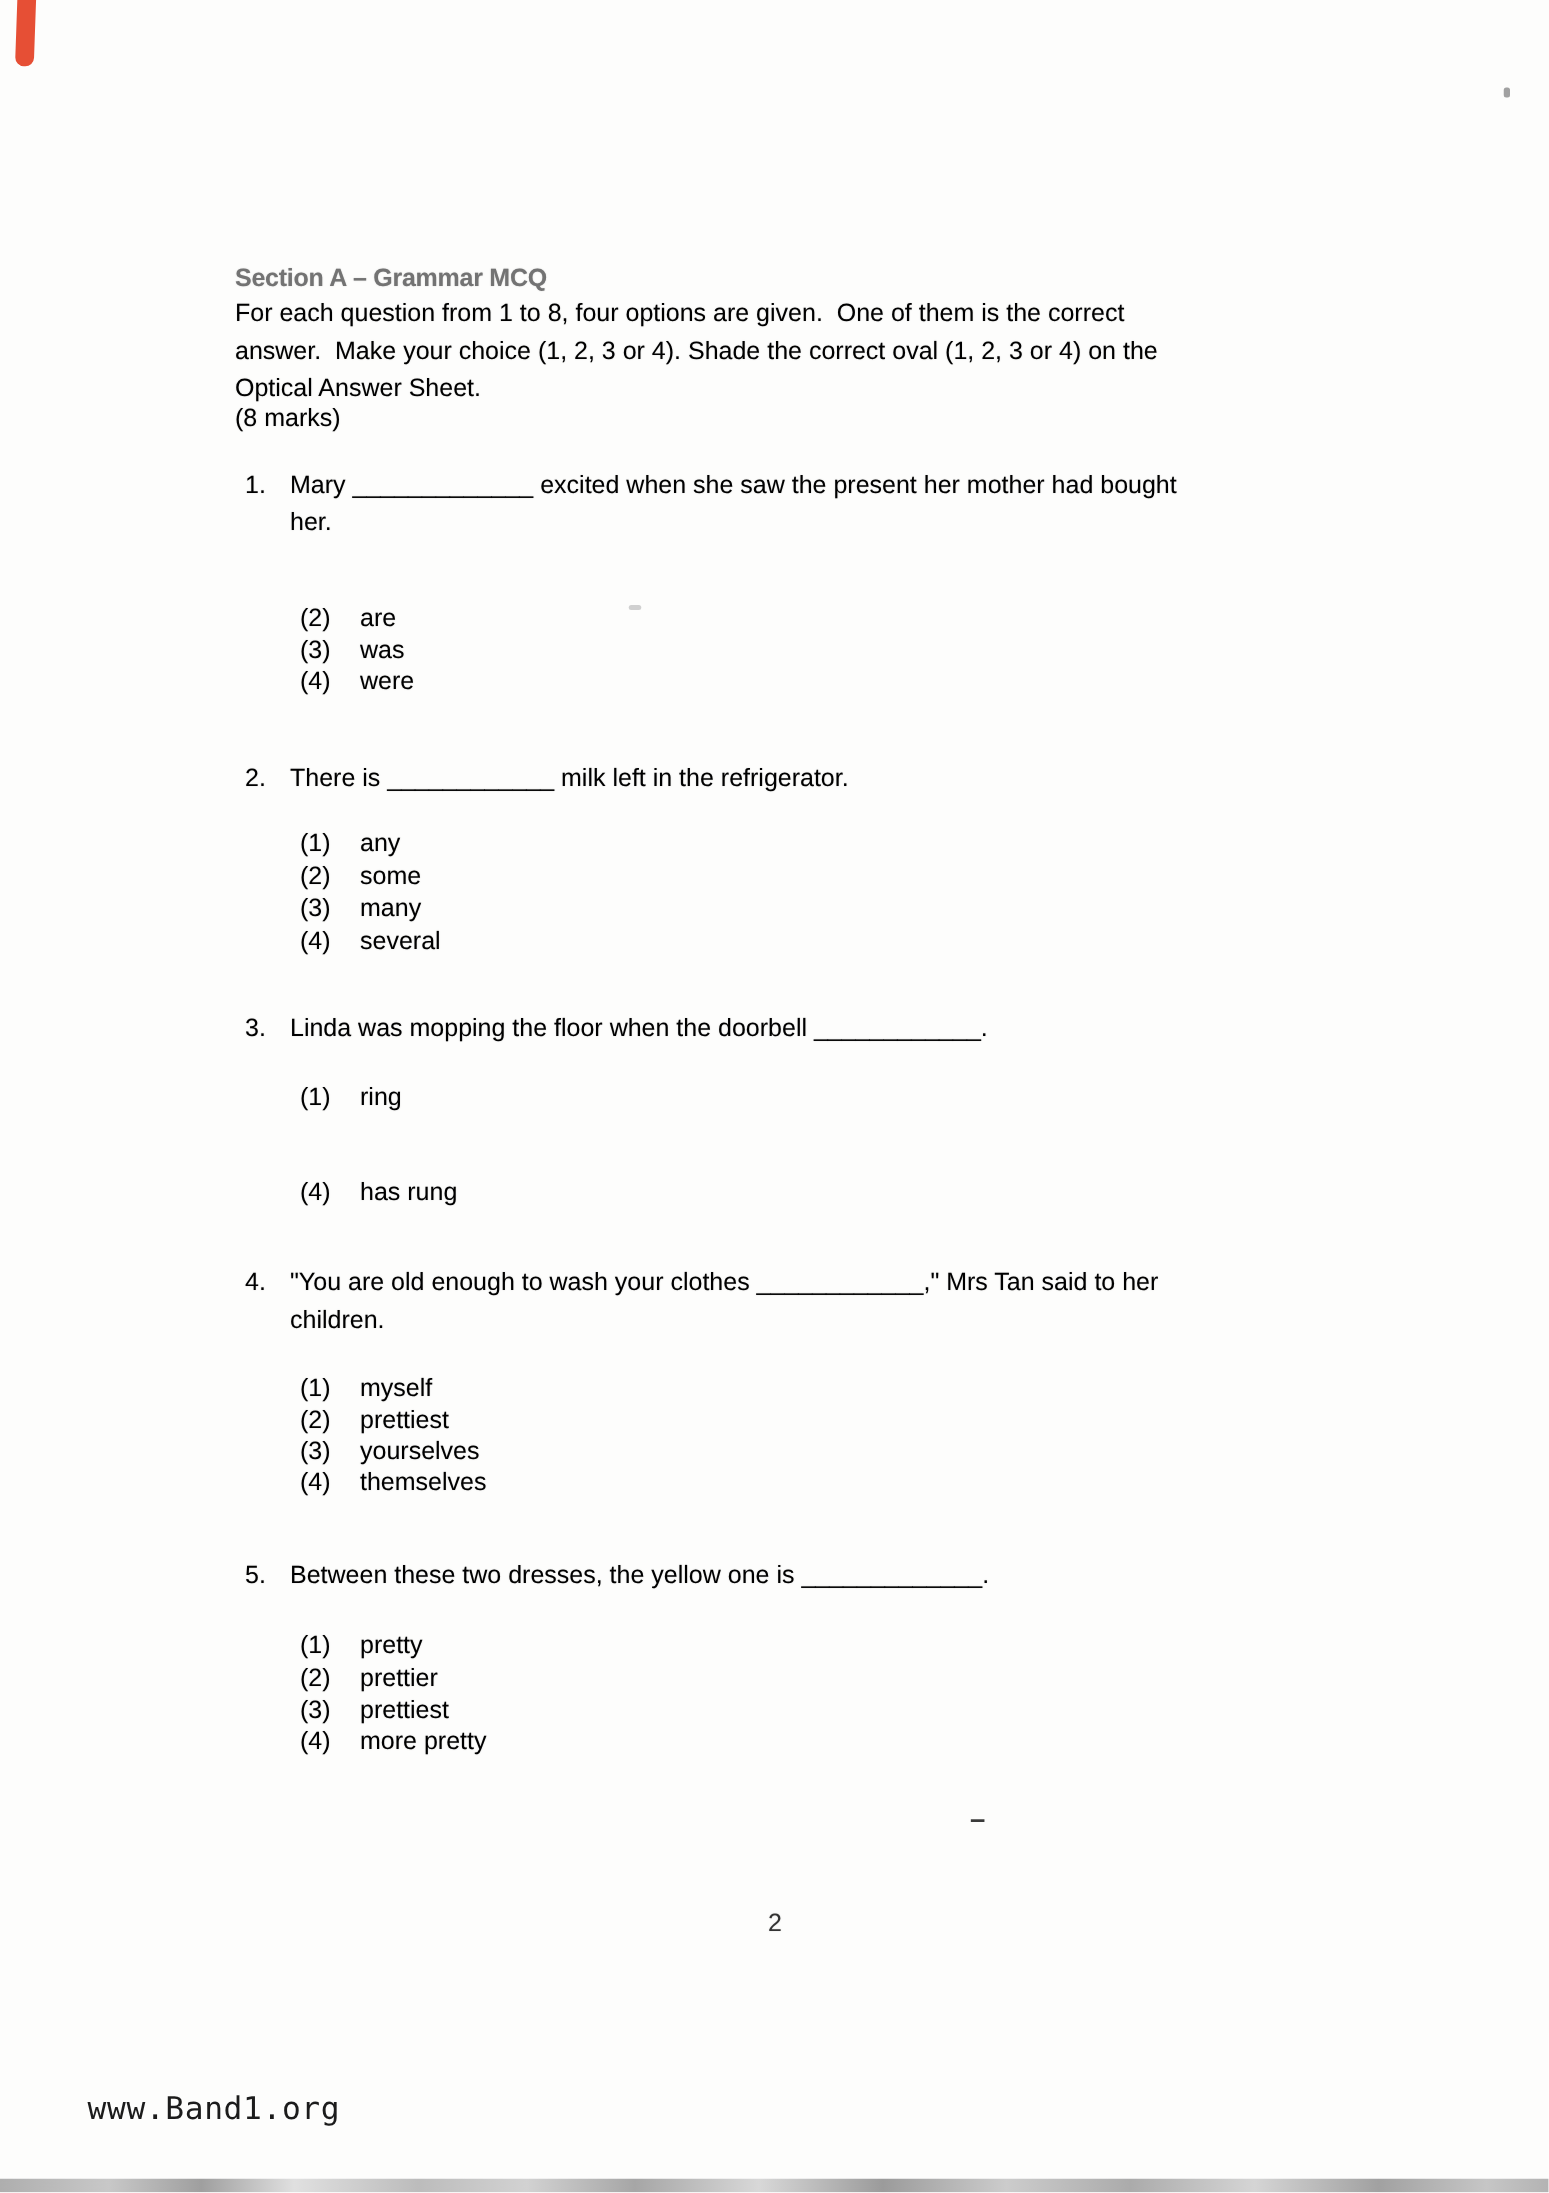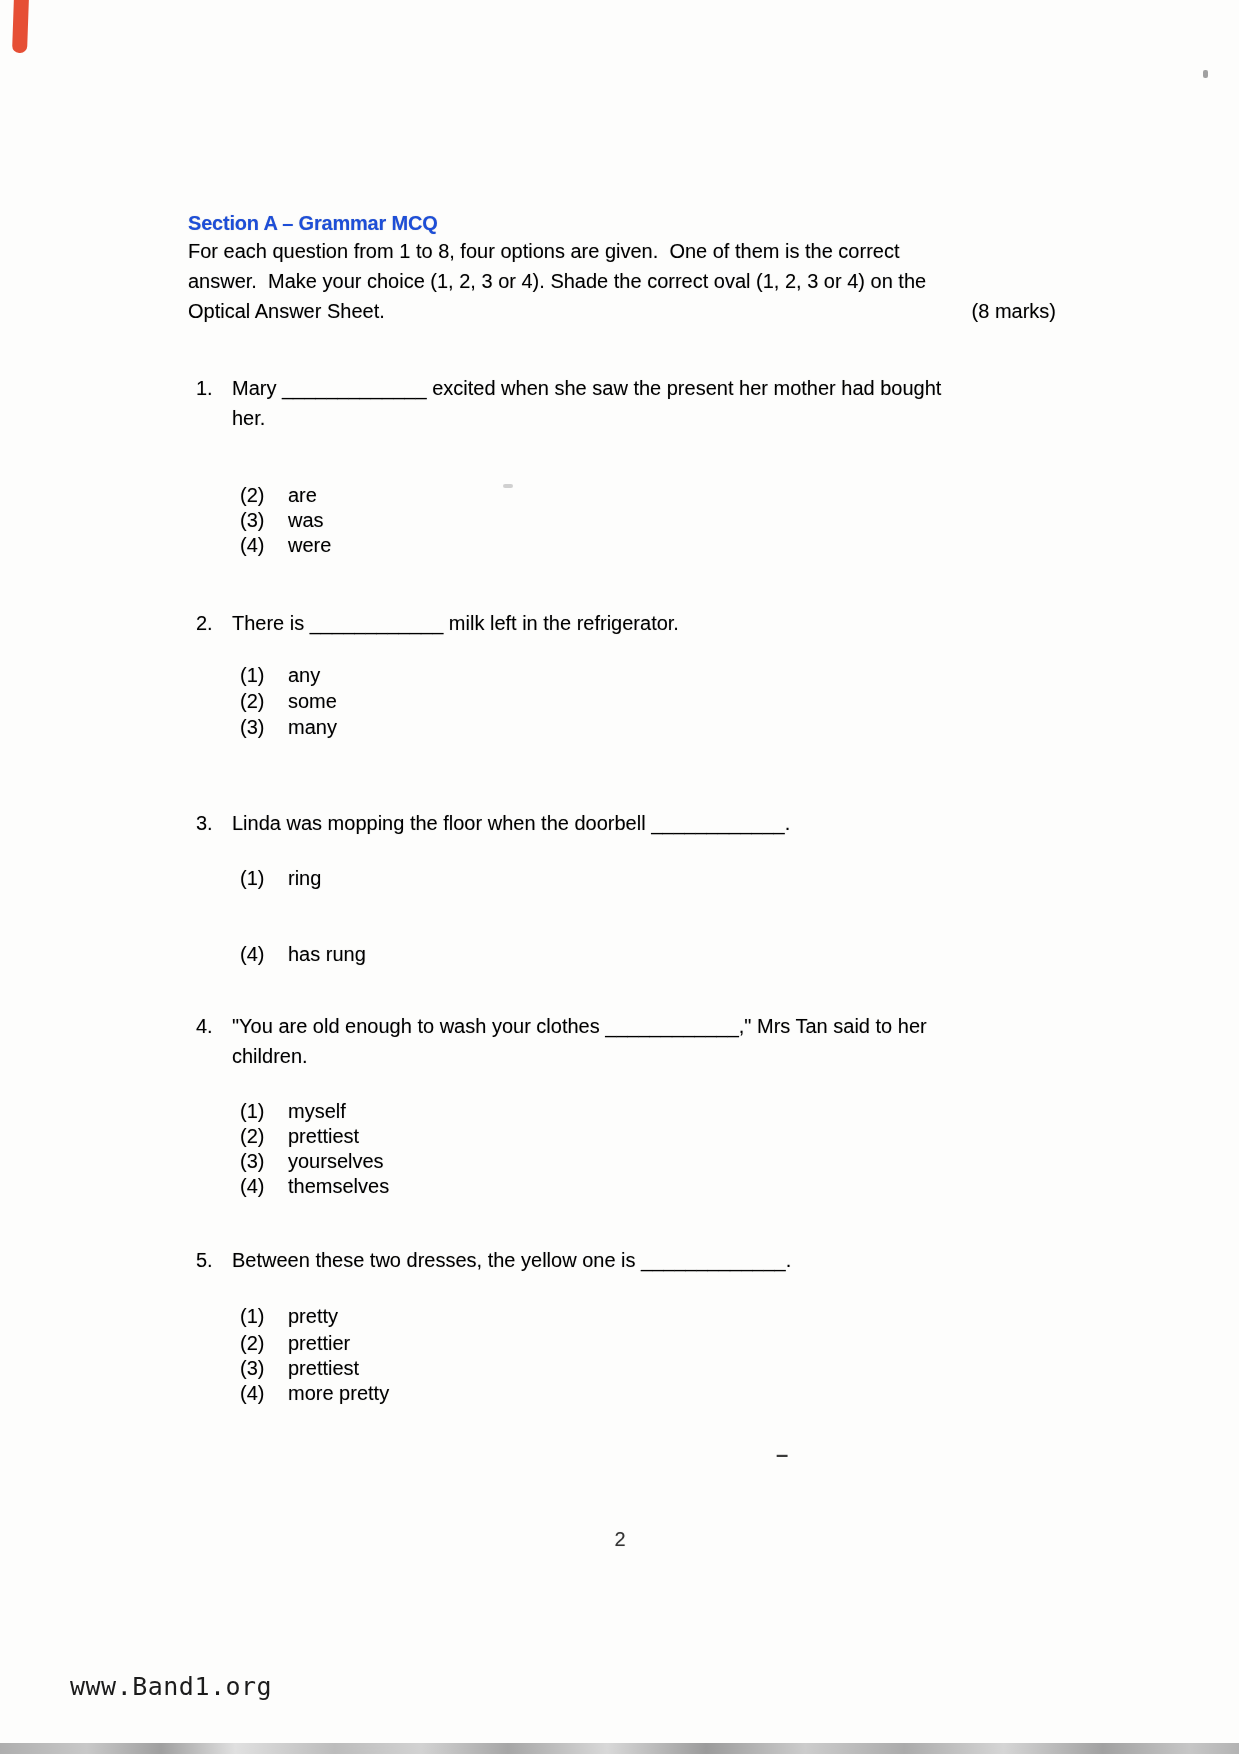--- a/index.html
+++ b/index.html
@@ -12,22 +12,22 @@
     font-family:"Liberation Sans", sans-serif;
     color:#3f3f3f;
   }
   .row{
     position:absolute;left:188px;width:868px;
     font-size:20px;line-height:24px;
     white-space:pre;
     color:#000000;
     text-shadow:0 0 1px rgba(80,80,80,0.35);
   }
-  .title{font-weight:bold;color:#1d4ed8;letter-spacing:-0.2px;}
-  .row-split{display:flex;justify-content:space-between;}
+  .title{font-weight:bold;color:#737373;letter-spacing:-0.2px;}
+  .row-split{display:flex;justify-content:space-between;flex-direction:column;}
   .q{left:196px;}
   .qn{display:inline-block;width:36px;}
   .opt{left:240px;}
   .on{display:inline-block;width:48px;}
   .dash{
     position:absolute;left:776px;top:1442px;
     font-size:22px;font-weight:bold;color:#3a3a3a;
   }
   .pagenum{
     position:absolute;left:605px;top:1528px;width:30px;
@@ -77,20 +77,21 @@
   <div class="row q" style="top:376px"><span class="qn">1.</span><span>Mary _____________ excited when she saw the present her mother had bought</span></div>
   <div class="row q" style="top:406px"><span class="qn"></span><span>her.</span></div>
   <div class="row opt" style="top:483px"><span class="on">(2)</span><span>are</span></div>
   <div class="row opt" style="top:508px"><span class="on">(3)</span><span>was</span></div>
   <div class="row opt" style="top:533px"><span class="on">(4)</span><span>were</span></div>
 
   <div class="row q" style="top:611px"><span class="qn">2.</span><span>There is ____________ milk left in the refrigerator.</span></div>
   <div class="row opt" style="top:663px"><span class="on">(1)</span><span>any</span></div>
   <div class="row opt" style="top:689px"><span class="on">(2)</span><span>some</span></div>
   <div class="row opt" style="top:715px"><span class="on">(3)</span><span>many</span></div>
+  <div class="row opt" style="top:741px"><span class="on">(4)</span><span>several</span></div>
 
   <div class="row q" style="top:811px"><span class="qn">3.</span><span>Linda was mopping the floor when the doorbell ____________.</span></div>
   <div class="row opt" style="top:866px"><span class="on">(1)</span><span>ring</span></div>
   <div class="row opt" style="top:942px"><span class="on">(4)</span><span>has rung</span></div>
 
   <div class="row q" style="top:1014px"><span class="qn">4.</span><span>"You are old enough to wash your clothes ____________," Mrs Tan said to her</span></div>
   <div class="row q" style="top:1044px"><span class="qn"></span><span>children.</span></div>
   <div class="row opt" style="top:1099px"><span class="on">(1)</span><span>myself</span></div>
   <div class="row opt" style="top:1124px"><span class="on">(2)</span><span>prettiest</span></div>
   <div class="row opt" style="top:1149px"><span class="on">(3)</span><span>yourselves</span></div>

